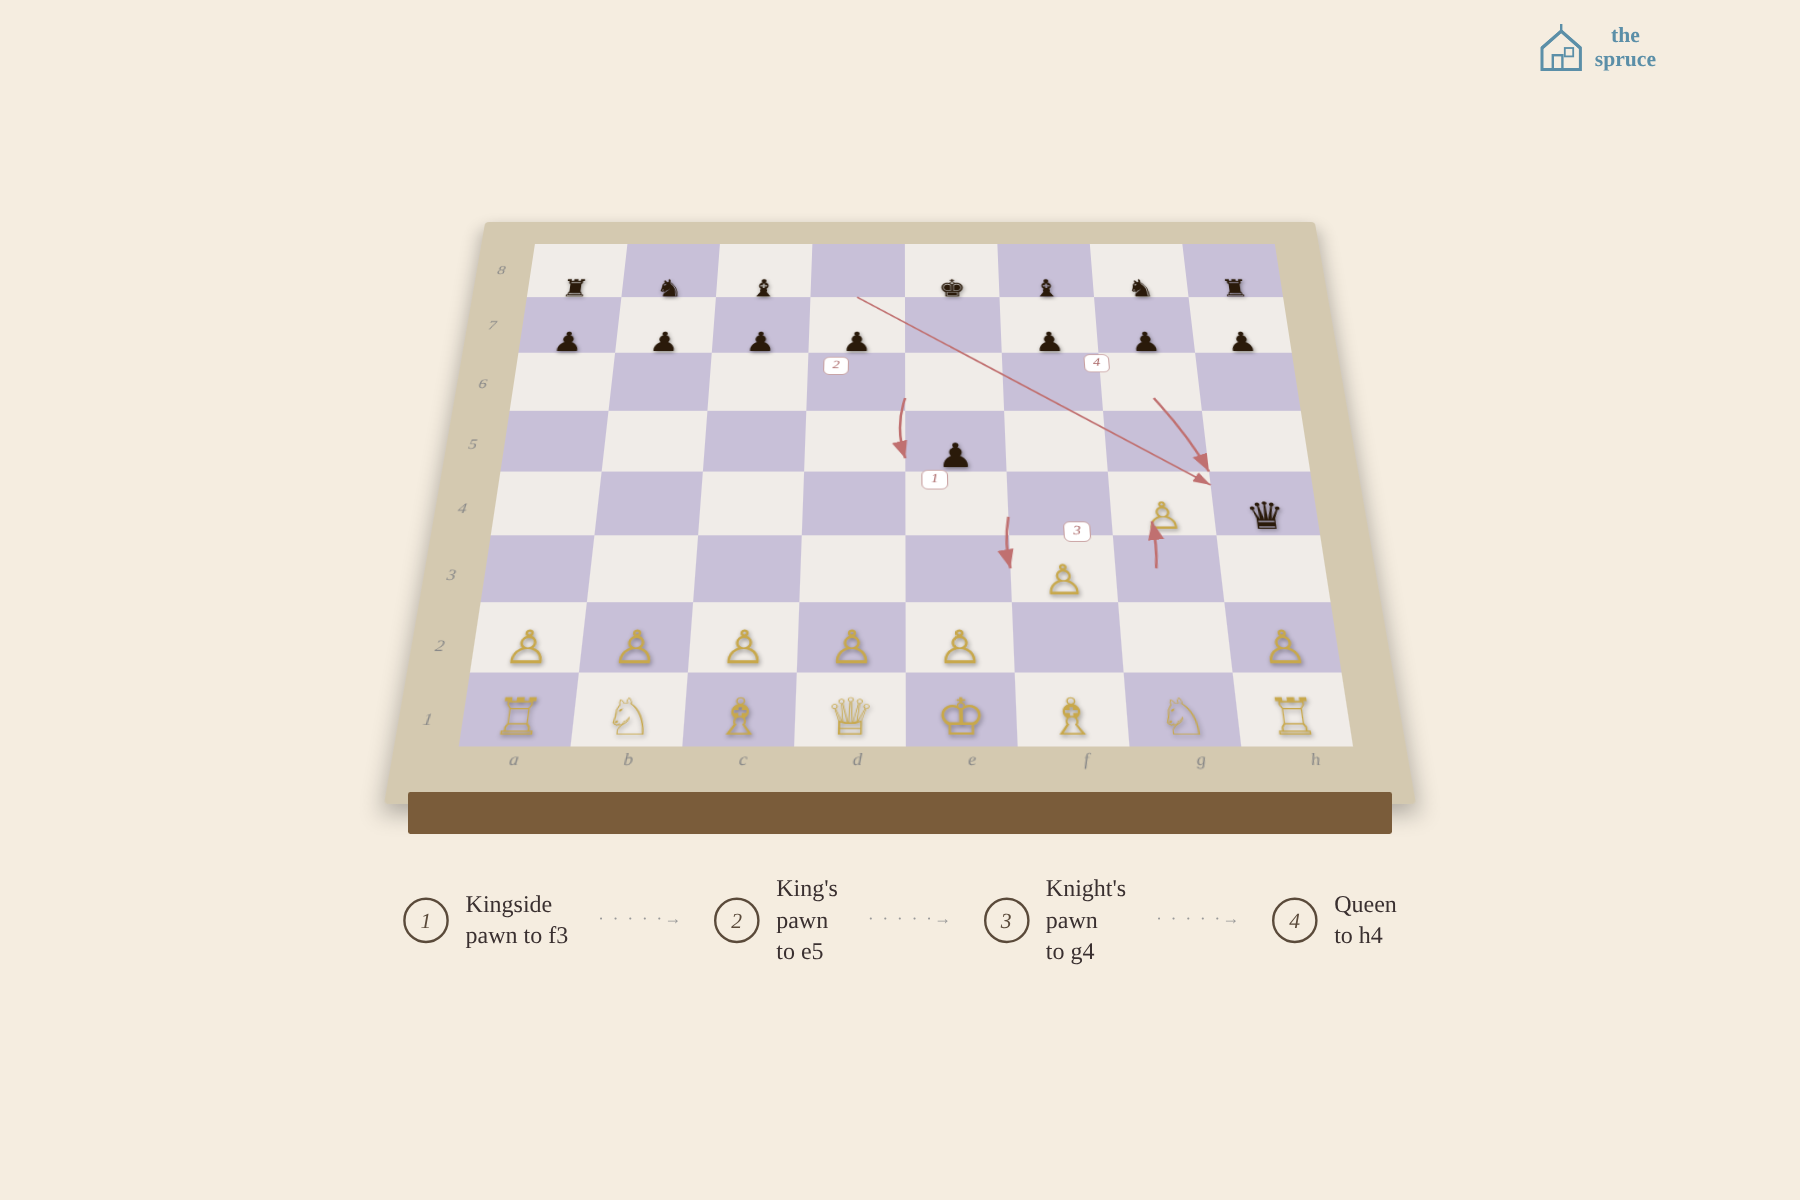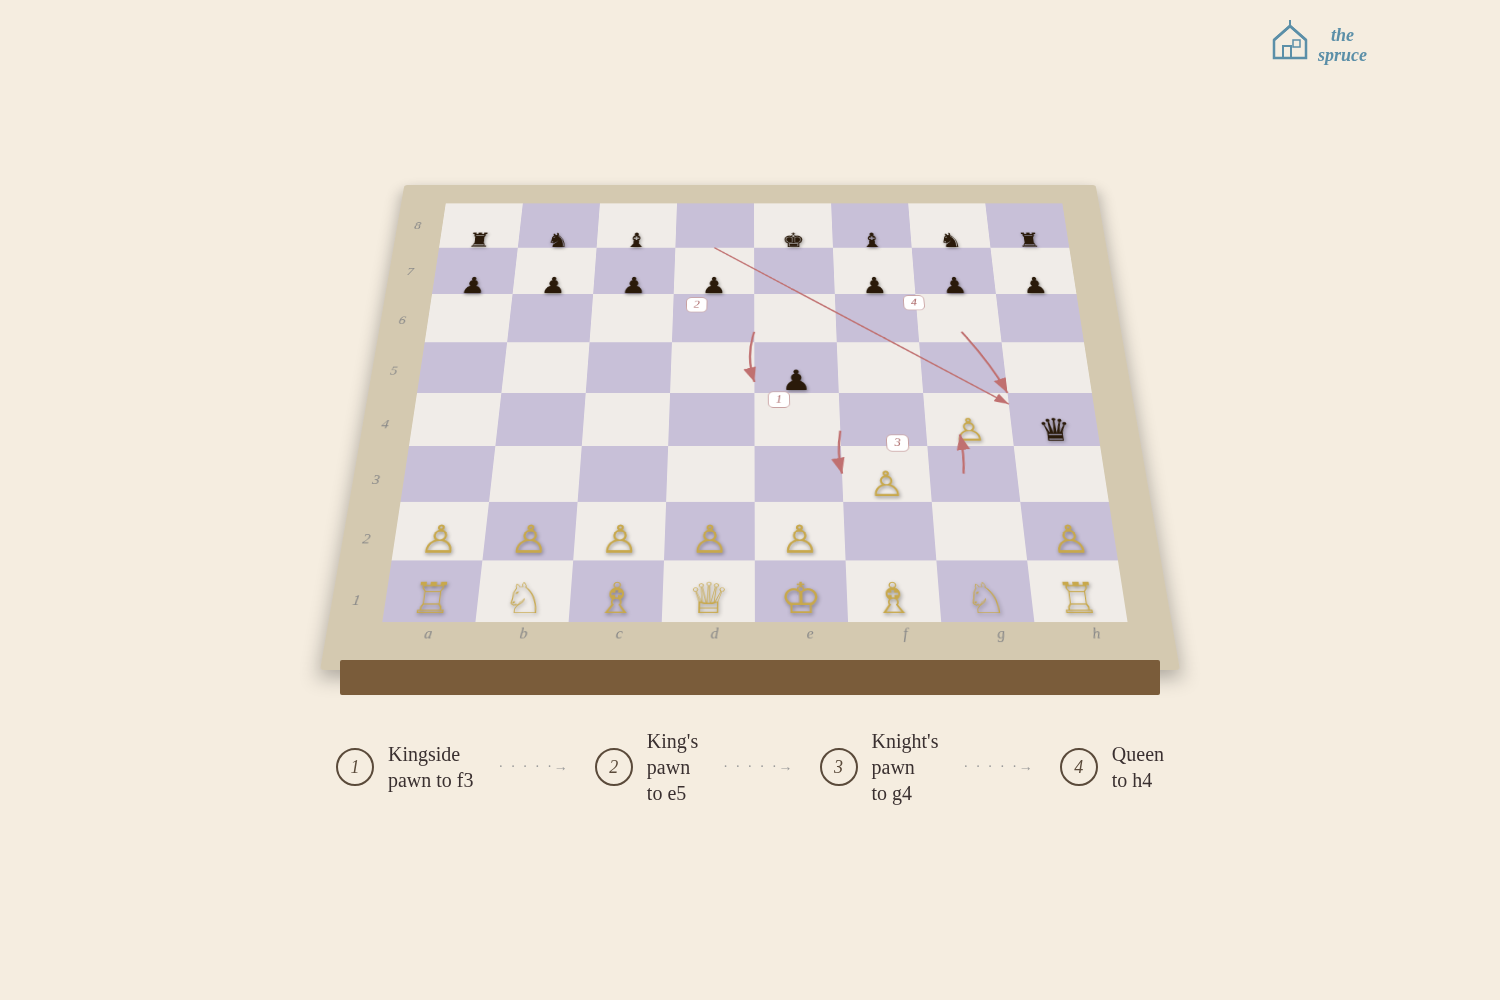--- a/index.html
+++ b/index.html
@@ -21,26 +21,25 @@
     #header h1 {
       font-family: 'Georgia', cursive;
       font-style: italic;
       font-size: 48px;
       color: #3a3a3a;
       font-weight: 400;
       letter-spacing: 1px;
     }
     #spruce-logo {
       position: absolute;
-      right: 133px;
+      right: 120px;
       top: 20px;
       display: flex;
-      align-items: center;
+      align-items: flex-start;
       gap: 6px;
-      font-style: italic;
     }
     #spruce-logo .from-text {
       font-style: italic;
       font-size: 18px;
       color: #888;
     }
     #spruce-logo .house-icon {
       font-size: 32px;
       color: #5b8fa8;
     }

